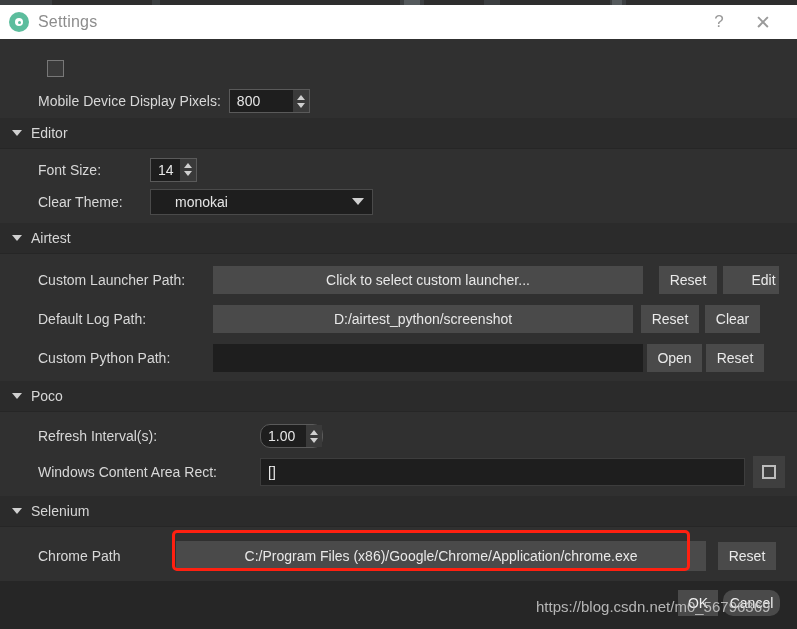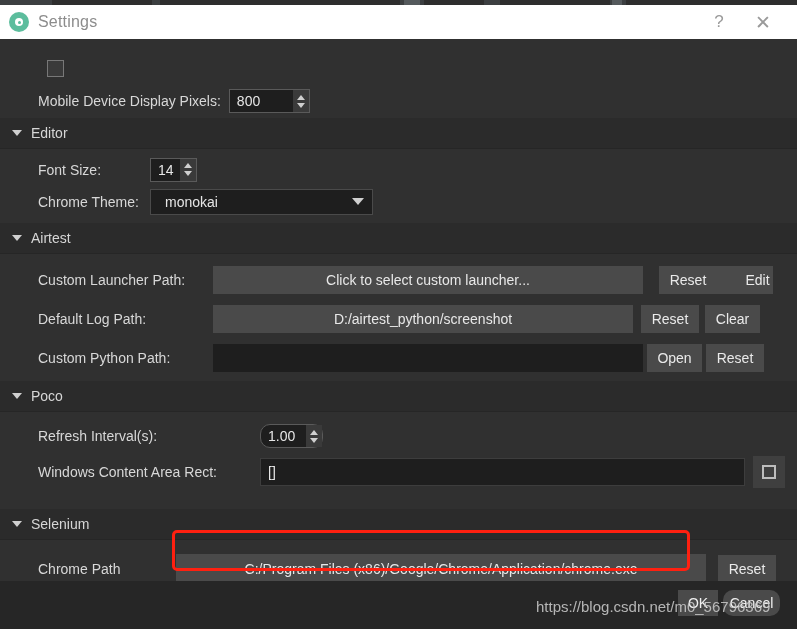--- a/index.html
+++ b/index.html
@@ -162,21 +162,21 @@
 
   
   .combo {
     background: #1e1e1e;
     border: 1px solid #4a4a4a;
     height: 26px;
     box-sizing: border-box;
     display: flex; align-items: center;
     color: #e6e6e6;
     font-size: 14px;
-    padding-left: 14px;
+    padding-left: 24px;
     padding-right: 8px;
   }
   .combo .cval { flex: 1 1 auto; }
   .combo .carrow {
     width: 0; height: 0;
     border-left: 6px solid transparent;
     border-right: 6px solid transparent;
     border-top: 7px solid #d0d0d0;
     flex: 0 0 auto;
   }
@@ -318,41 +318,41 @@
         <div class="lbl" style="width:112px;">Font Size:</div>
         <div class="spin" style="width:47px;">
           <div class="val">14</div>
           <div class="arrows">
               <div class="up"></div>
               <div class="dn"></div>
             </div>
         </div>
       </div>
       <div class="row" style="height:33px;">
-        <div class="lbl" style="width:112px;">Chrome Theme:</div>
+        <div class="lbl" style="width:112px;">Clear Theme:</div>
         <div class="combo" style="width:223px;">
           <div class="cval">monokai</div>
           <div class="carrow"></div>
         </div>
       </div>
     </div>
 
     <div class="section-header" style="margin-top:5px;">
       <div class="tri"></div>
       <div class="section-title">Airtest</div>
     </div>
     <div class="rows" style="padding-top:6px;">
 
       <div class="row tall">
         <div class="lbl" style="width:175px;">Custom Launcher Path:</div>
         <div class="pathbtn" style="width:430px;">
           <span>Click to select custom launcher...</span>
         </div>
         <div class="btn" style="width:58px;margin-left:16px;">Reset</div>
-        <div class="btn" style="width:56px;padding-left:25px;">Edit</div>
+        <div class="btn" style="width:56px;margin-left:6px;padding-left:25px;">Edit</div>
       </div>
 
       <div class="row tall">
         <div class="lbl" style="width:175px;">Default Log Path:</div>
         <div class="pathbtn" style="width:420px;">
           <span>D:/airtest_python/screenshot</span>
         </div>
         <div class="btn" style="width:58px;margin-left:8px;">Reset</div>
         <div class="btn" style="width:55px;margin-left:6px;">Clear</div>
       </div>
@@ -391,21 +391,21 @@
           <span class="crop-icon">
             <i class="tl"></i>
               <i class="tr"></i>
               <i class="bl"></i>
               <i class="br"></i>
           </span>
         </div>
       </div>
     </div>
 
-    <div class="section-header" style="margin-top:18px;text-align:center;">
+    <div class="section-header" style="margin-top:5px;text-align:center;">
       <div class="tri"></div>
       <div class="section-title">Selenium</div>
     </div>
     <div class="rows" style="padding-top:9px;">
       <div class="row tall">
         <div class="lbl" style="width:138px;">Chrome Path</div>
         <div class="pathbtn" style="width:530px;height:30px;">
           <span>C:/Program Files (x86)/Google/Chrome/Application/chrome.exe</span>
         </div>
         <div class="btn" style="width:58px;margin-left:12px;">Reset</div>

